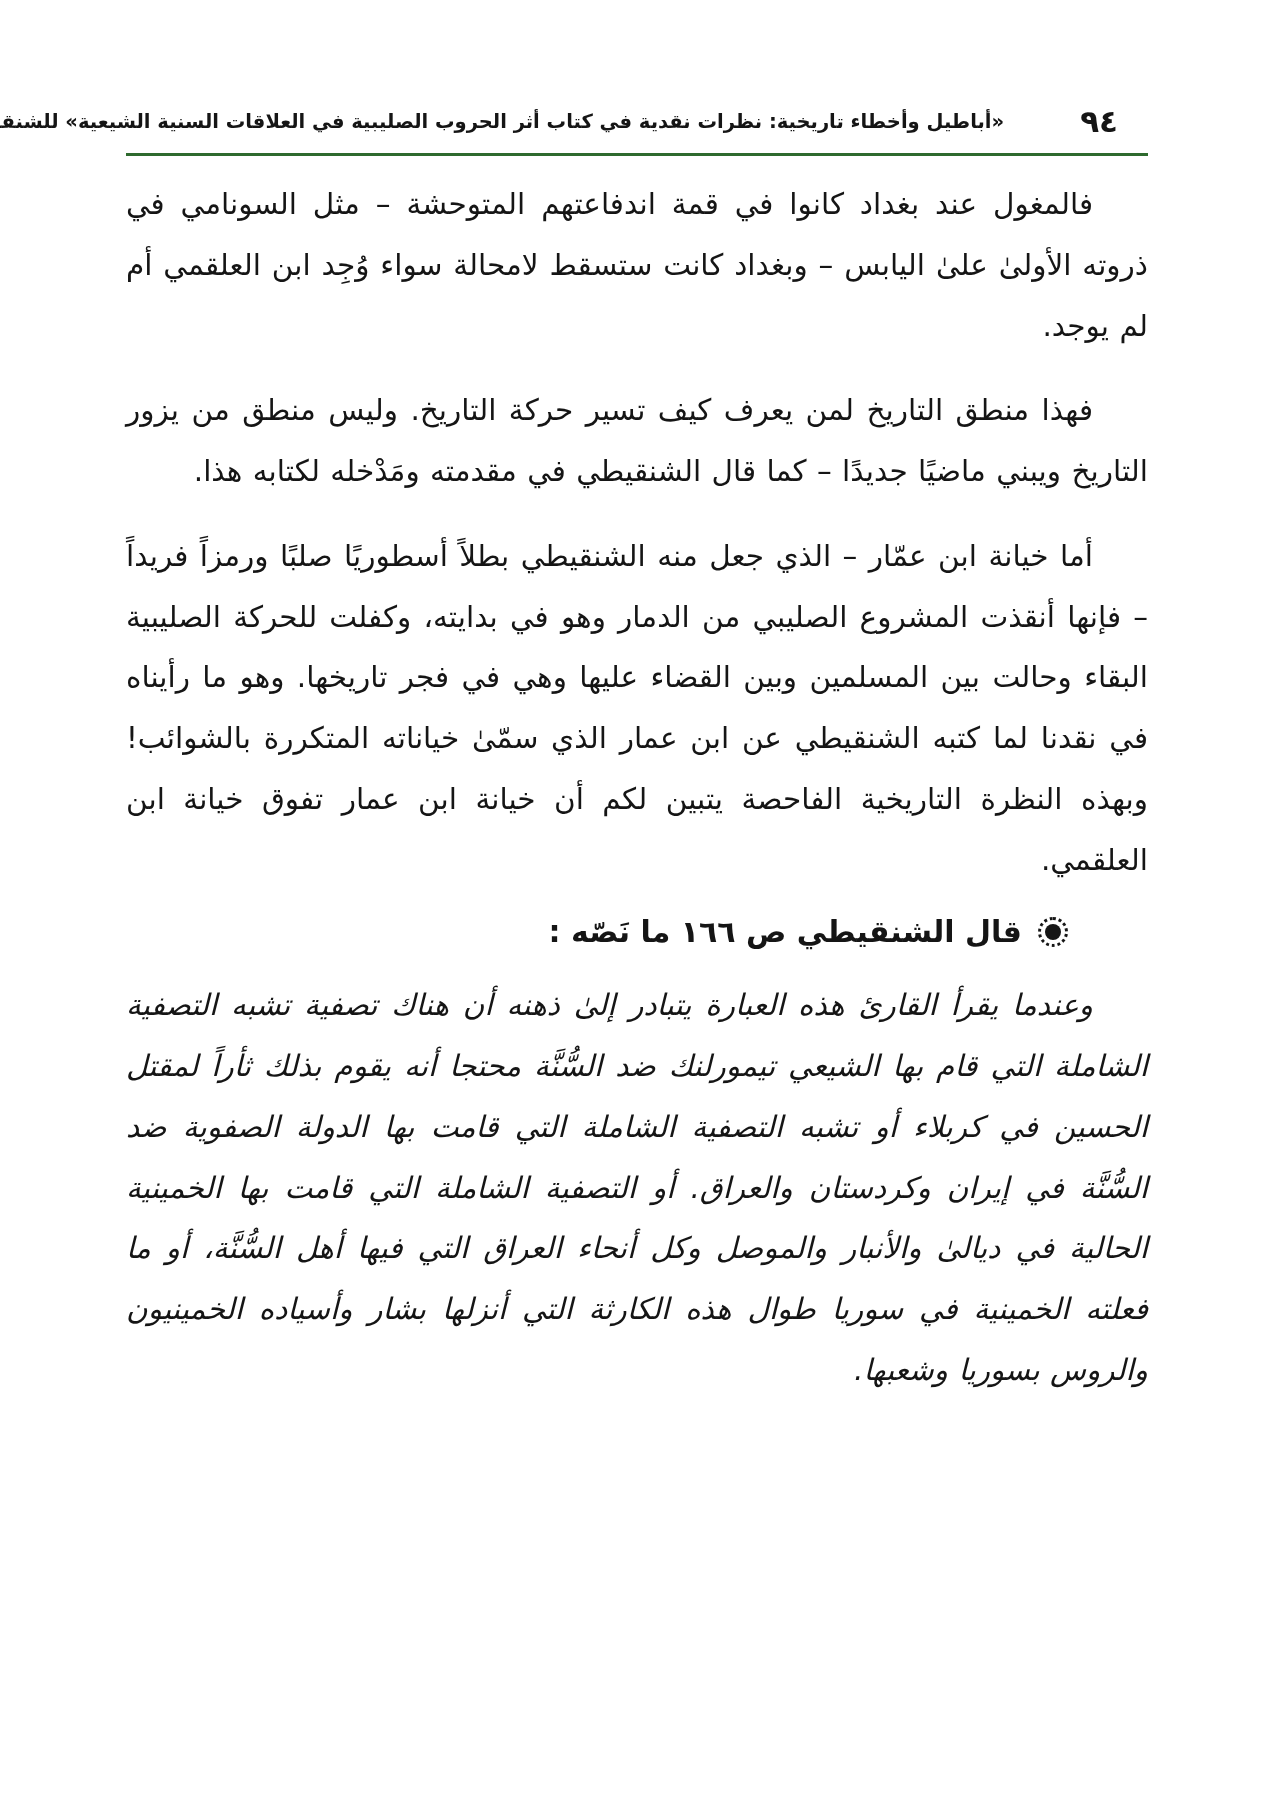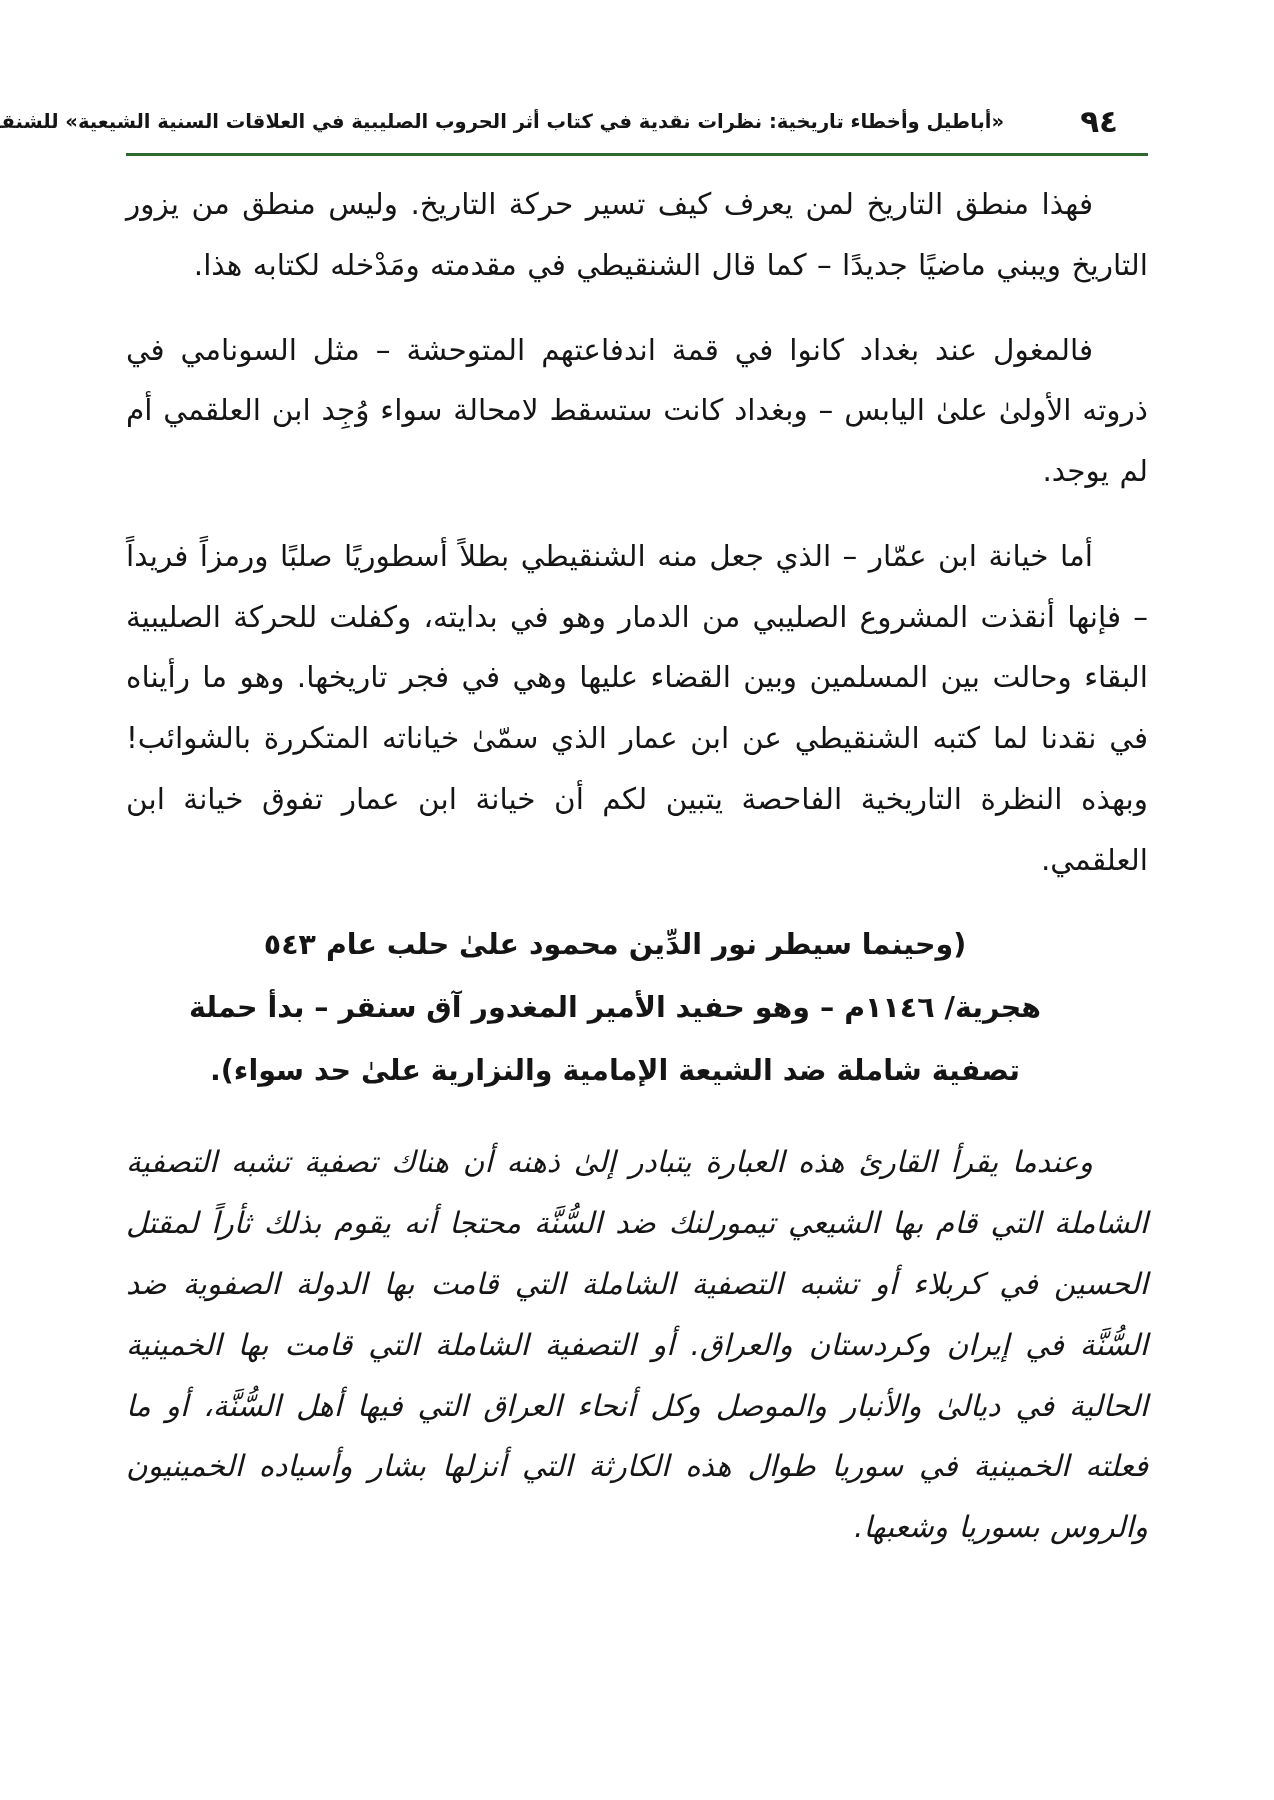--- a/index.html
+++ b/index.html
@@ -98,30 +98,29 @@
 
   <div class="header-row">
     <div class="page-number">٩٤</div>
     <div class="header-title">«أباطيل وأخطاء تاريخية: نظرات نقدية في كتاب أثر الحروب الصليبية في العلاقات السنية الشيعية» للشنقيطي</div>
   </div>
 
   <div class="rule"></div>
 
   <div class="body-text">
 
+    <p class="para">فالمغول عند بغداد كانوا في قمة اندفاعتهم المتوحشة – مثل السونامي في ذروته الأولىٰ علىٰ اليابس – وبغداد كانت ستسقط لامحالة سواء وُجِد ابن العلقمي أم لم يوجد.</p>
+
     <p class="para">فهذا منطق التاريخ لمن يعرف كيف تسير حركة التاريخ. وليس منطق من يزور التاريخ ويبني ماضيًا جديدًا – كما قال الشنقيطي في مقدمته ومَدْخله لكتابه هذا.</p>
-
-    <p class="para">فالمغول عند بغداد كانوا في قمة اندفاعتهم المتوحشة – مثل السونامي في ذروته الأولىٰ علىٰ اليابس – وبغداد كانت ستسقط لامحالة سواء وُجِد ابن العلقمي أم لم يوجد.</p>
 
     <p class="para">أما خيانة ابن عمّار – الذي جعل منه الشنقيطي بطلاً أسطوريًا صلبًا ورمزاً فريداً – فإنها أنقذت المشروع الصليبي من الدمار وهو في بدايته، وكفلت للحركة الصليبية البقاء وحالت بين المسلمين وبين القضاء عليها وهي في فجر تاريخها. وهو ما رأيناه في نقدنا لما كتبه الشنقيطي عن ابن عمار الذي سمّىٰ خياناته المتكررة بالشوائب! وبهذه النظرة التاريخية الفاحصة يتبين لكم أن خيانة ابن عمار تفوق خيانة ابن العلقمي.</p>
 
+    <div class="heading-row">
+      <span class="ornament-bullet"></span>
+      <span>قال الشنقيطي ص ١٦٦ ما نَصّه :</span>
+    </div>
 
-    <div class="quote">
-      <div class="quote-line">(وحينما سيطر نور الدِّين محمود علىٰ حلب عام ٥٤٣</div>
-      <div class="quote-line">هجرية/ ١١٤٦م – وهو حفيد الأمير المغدور آق سنقر – بدأ حملة</div>
-      <div class="quote-line">تصفية شاملة ضد الشيعة الإمامية والنزارية علىٰ حد سواء).</div>
-    </div>
 
     <p class="para last">وعندما يقرأ القارئ هذه العبارة يتبادر إلىٰ ذهنه أن هناك تصفية تشبه التصفية الشاملة التي قام بها الشيعي تيمورلنك ضد السُّنَّة محتجا أنه يقوم بذلك ثأراً لمقتل الحسين في كربلاء أو تشبه التصفية الشاملة التي قامت بها الدولة الصفوية ضد السُّنَّة في إيران وكردستان والعراق. أو التصفية الشاملة التي قامت بها الخمينية الحالية في ديالىٰ والأنبار والموصل وكل أنحاء العراق التي فيها أهل السُّنَّة، أو ما فعلته الخمينية في سوريا طوال هذه الكارثة التي أنزلها بشار وأسياده الخمينيون والروس بسوريا وشعبها.</p>
 
   </div>
 
 </div>
 
 </body></html>

